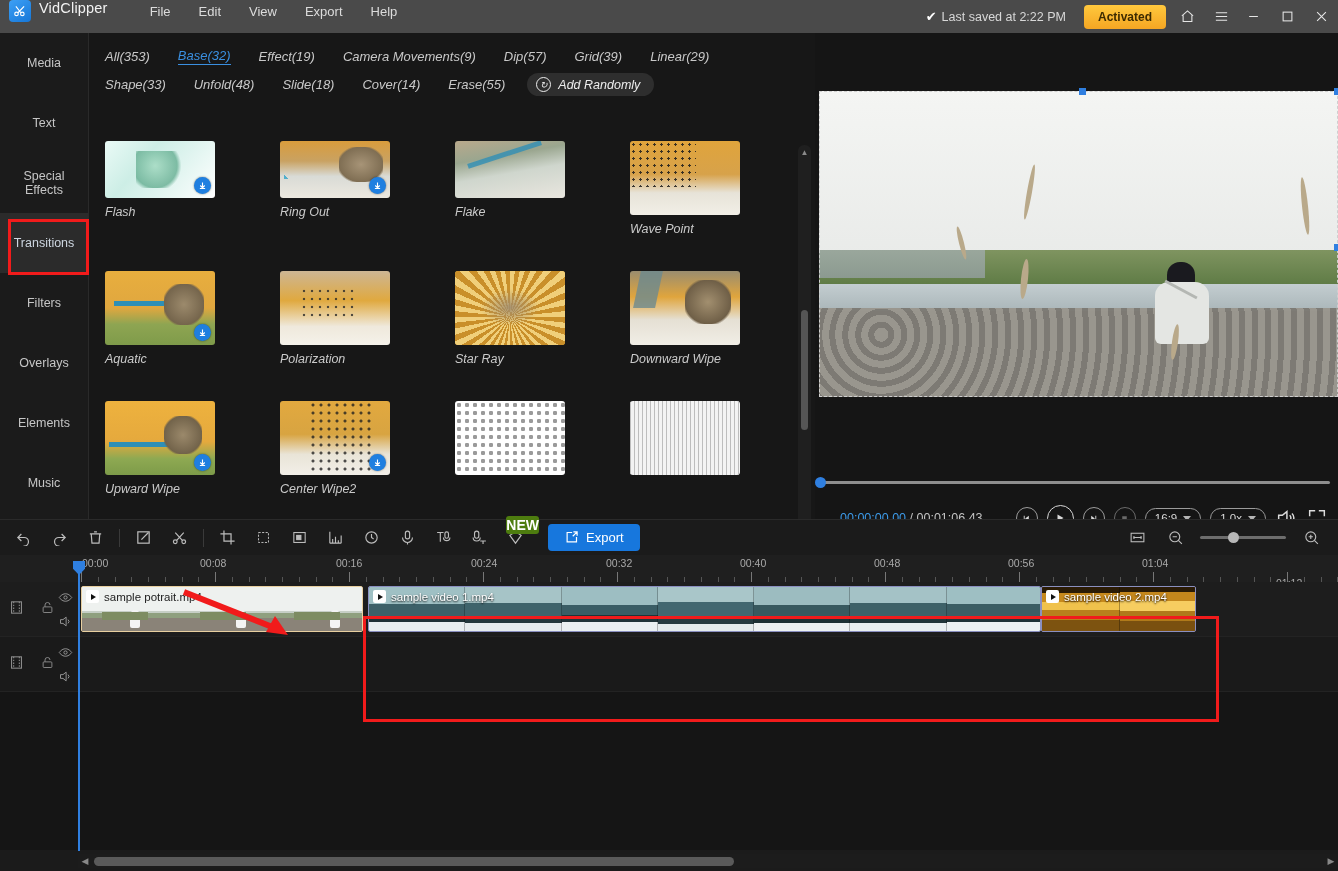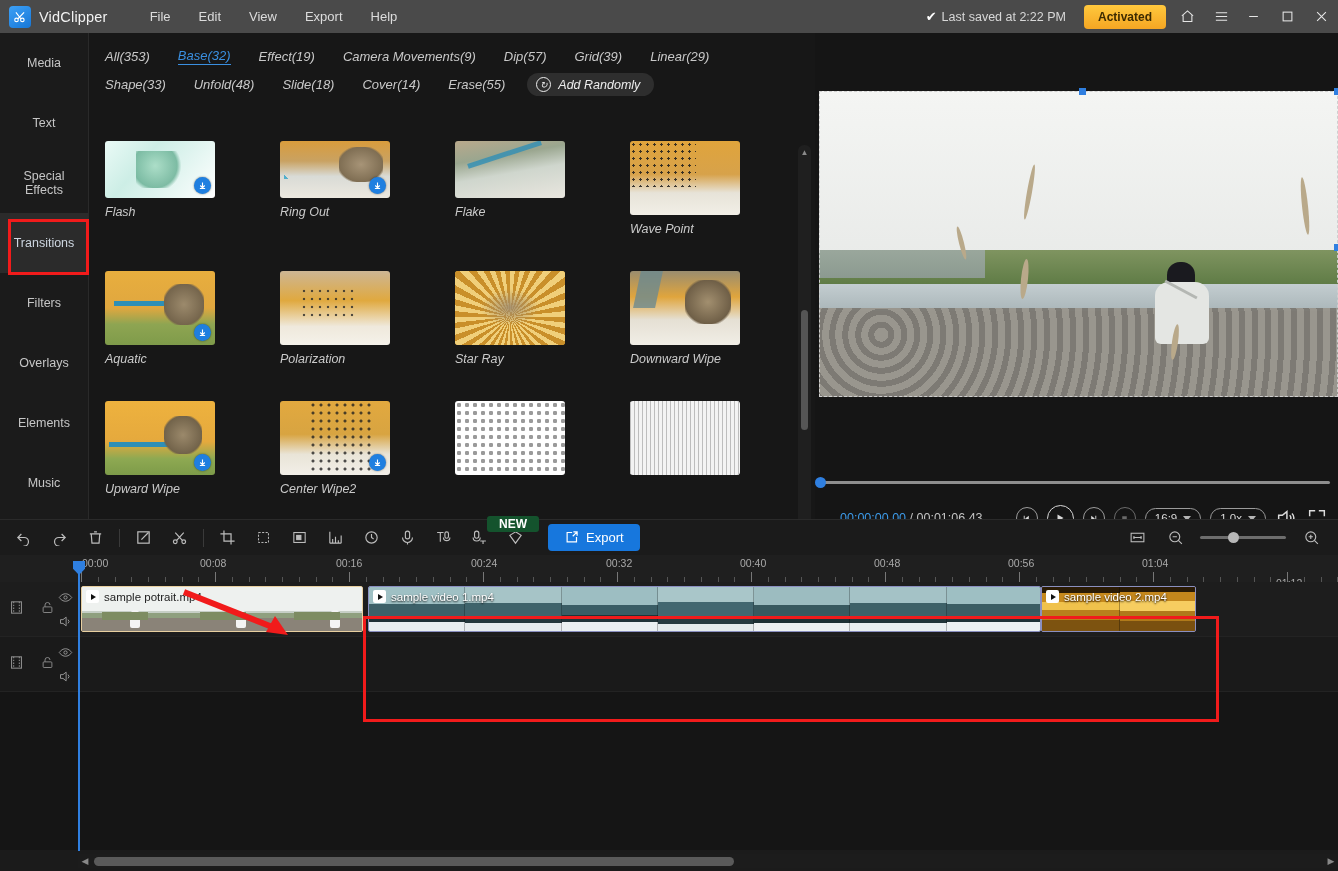--- a/index.html
+++ b/index.html
@@ -8,21 +8,21 @@
     background: #1b1b1b;
     font-family: "Liberation Sans", sans-serif;
     overflow: hidden;
     color: #cfcfcf;
   }
   .app { position: relative; width: 1338px; height: 871px; background:#1b1b1b; }
 
   
   .titlebar {
     position:absolute; left:0; top:0; width:1338px; height:33px;
-    background:#4a4a4a; display:flex; align-items:center;
+    background:#4a4a4a; display:flex; 
   }
   .logo {
     width:22px;height:22px;margin-left:9px;border-radius:4px;
     background:linear-gradient(145deg,#3da0f5,#1677d8);
     display:flex;align-items:center;justify-content:center;
   }
   .logo svg{width:14px;height:14px;}
   .brand { margin-left:8px; font-size:14.5px; color:#f2f2f2; letter-spacing:.2px;}
   .menu { display:flex; margin-left:28px; gap:0px; }
   .menu-item { font-size:13px; color:#dcdcdc; padding:4px 14px; cursor:default; }
@@ -158,22 +158,22 @@
   .picon{width:22px;height:22px;display:flex;align-items:center;justify-content:center;cursor:pointer;color:#dcdcdc;}
 
   
   .toolbar{
     position:absolute;left:0;top:519px;width:1338px;height:36px;background:#1b1b1b;
     display:flex;align-items:center;border-top:1px solid #2a2a2a;
   }
   .tool{width:26px;height:26px;margin-left:10px;display:flex;align-items:center;justify-content:center;color:#bdbdbd;cursor:pointer;position:relative;}
   .tool svg{width:17px;height:17px;}
   .tool.sep{width:1px;height:18px;background:#3a3a3a;margin-left:11px;pointer-events:none;}
-  .newbadge{position:absolute;top:-9px;right:-11px;background:#14532d;color:#fff;font-size:12px;
-    padding:1px 12px;border-radius:3px;font-weight:bold;}
+  .newbadge{position:absolute;top:-9px;right:-11px;background:#4d7c0f;color:#fff;font-size:14px;
+    padding:1px 0;border-radius:3px;font-weight:bold;}
   .exportbtn{
     margin-left:20px;background:#1777dd;color:#fff;font-size:13px;border-radius:4px;
     padding:6px 16px;display:flex;align-items:center;gap:7px;cursor:pointer;
   }
   .tb-end{margin-left:auto;display:flex;align-items:center;gap:12px;padding-right:14px;}
   .zslider{width:86px;height:3px;background:#6d6d6d;border-radius:2px;position:relative;}
   .zknob{position:absolute;left:28px;top:-4px;width:11px;height:11px;border-radius:50%;background:#b8b8b8;}
 
   
   .ruler{position:absolute;left:0;top:555px;width:1338px;height:27px;background:#1f1f1f;}

